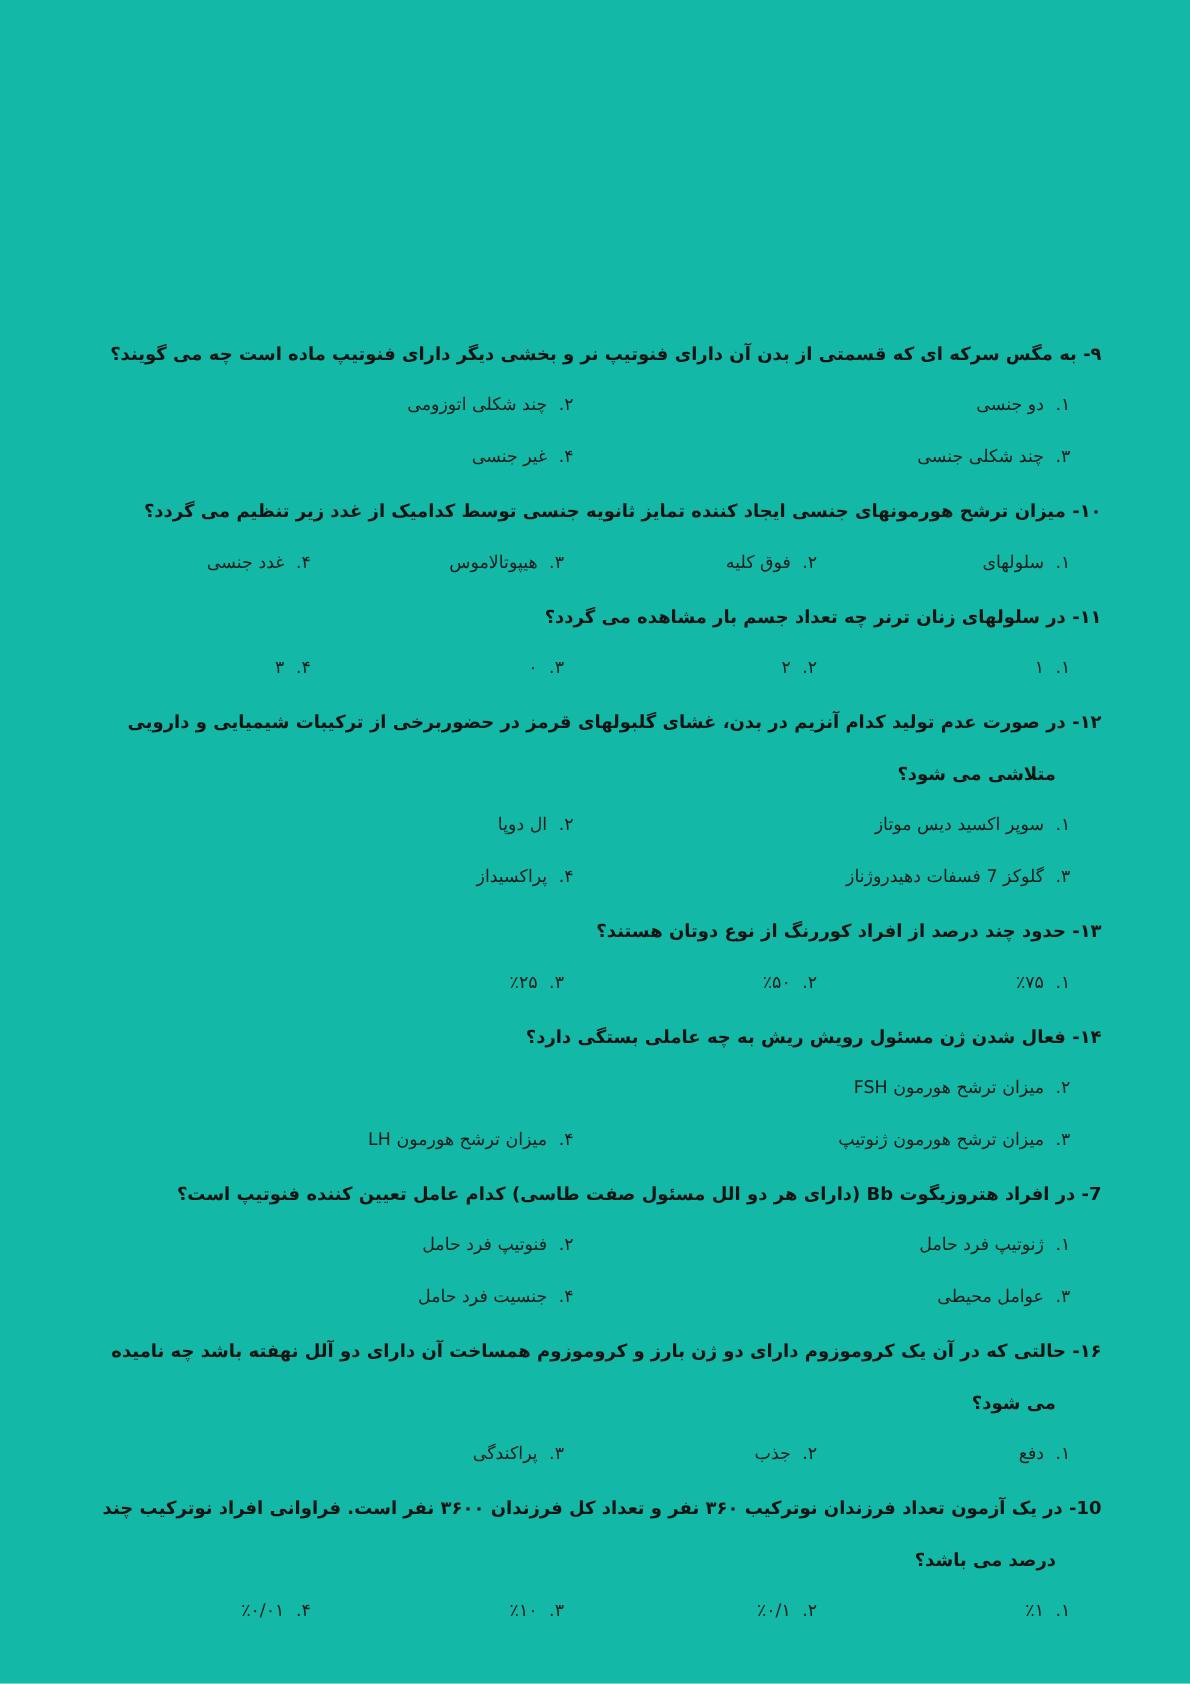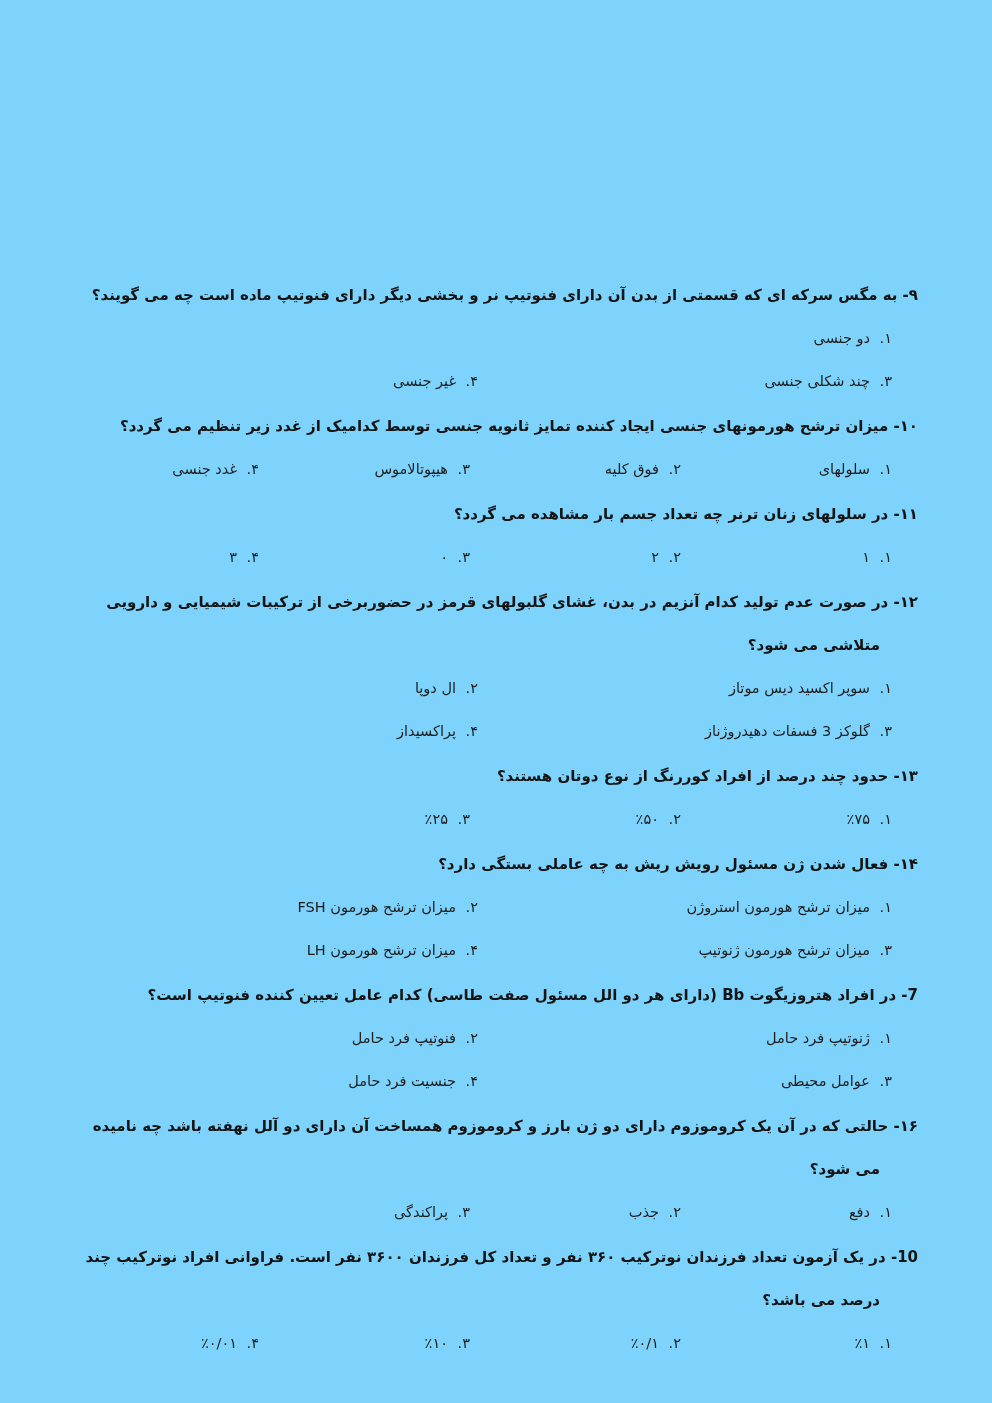--- a/index.html
+++ b/index.html
@@ -5,21 +5,21 @@
   html, body { margin: 0; padding: 0; }
   body {
     width: 992px; height: 1403px;
     background: #ffffff;
     position: relative;
     overflow: hidden;
     font-family: "DejaVu Sans", "Liberation Sans", sans-serif;
     color: #171717;
     -webkit-font-smoothing: antialiased;
   }
-  .page { position: absolute; inset: 0; background: #7dd3fc; }
+  .page { position: absolute; inset: 0; background: #14b8a6; }
   .content {
     position: absolute;
     top: 274px; right: 74px; width: 844px;
     direction: rtl;
     text-align: right;
   }
   .q-block { margin-bottom: 2px; }
   .q-head {
     margin: 0;
     font-size: 15px;
@@ -48,20 +48,21 @@
 </style>
 </head>
 <body>
 
 <main class="page">
   <section class="content">
       <div class="q-block">
         <p class="q-head"><span class="q-num">۹-</span> <span class="q-text">به مگس سرکه ای که قسمتی از بدن آن دارای فنوتیپ نر و بخشی دیگر دارای فنوتیپ ماده است چه می گویند؟</span></p>
         <div class="opt-row grid2">
           <div class="opt"><span class="o-num">۱.</span> <span class="o-label">دو جنسی</span></div>
+          <div class="opt"><span class="o-num">۲.</span> <span class="o-label">چند شکلی اتوزومی</span></div>
         </div>
         <div class="opt-row grid2">
           <div class="opt"><span class="o-num">۳.</span> <span class="o-label">چند شکلی جنسی</span></div>
           <div class="opt"><span class="o-num">۴.</span> <span class="o-label">غیر جنسی</span></div>
         </div>
       </div>
       <div class="q-block">
         <p class="q-head"><span class="q-num">۱۰-</span> <span class="q-text">میزان ترشح هورمونهای جنسی ایجاد کننده تمایز ثانویه جنسی توسط کدامیک از غدد زیر تنظیم می گردد؟</span></p>
         <div class="opt-row grid4">
           <div class="opt"><span class="o-num">۱.</span> <span class="o-label">سلولهای</span></div>
@@ -79,36 +80,35 @@
           <div class="opt"><span class="o-num">۴.</span> <span class="o-label">۳</span></div>
         </div>
       </div>
       <div class="q-block">
         <p class="q-head"><span class="q-num">۱۲-</span> <span class="q-text">در صورت عدم تولید کدام آنزیم در بدن، غشای گلبولهای قرمز در حضوربرخی از ترکیبات شیمیایی و دارویی متلاشی می شود؟</span></p>
         <div class="opt-row grid2">
           <div class="opt"><span class="o-num">۱.</span> <span class="o-label">سوپر اکسید دیس موتاز</span></div>
           <div class="opt"><span class="o-num">۲.</span> <span class="o-label">ال دوپا</span></div>
         </div>
         <div class="opt-row grid2">
-          <div class="opt"><span class="o-num">۳.</span> <span class="o-label">گلوکز 3 فسفات دهیدروژناز</span></div>
+          <div class="opt"><span class="o-num">۳.</span> <span class="o-label">گلوکز 7 فسفات دهیدروژناز</span></div>
           <div class="opt"><span class="o-num">۴.</span> <span class="o-label">پراکسیداز</span></div>
         </div>
       </div>
       <div class="q-block">
         <p class="q-head"><span class="q-num">۱۳-</span> <span class="q-text">حدود چند درصد از افراد کوررنگ از نوع دوتان هستند؟</span></p>
         <div class="opt-row grid4">
           <div class="opt"><span class="o-num">۱.</span> <span class="o-label">٪۷۵</span></div>
           <div class="opt"><span class="o-num">۲.</span> <span class="o-label">٪۵۰</span></div>
           <div class="opt"><span class="o-num">۳.</span> <span class="o-label">٪۲۵</span></div>
         </div>
       </div>
       <div class="q-block">
         <p class="q-head"><span class="q-num">۱۴-</span> <span class="q-text">فعال شدن ژن مسئول رویش ریش به چه عاملی بستگی دارد؟</span></p>
         <div class="opt-row grid2">
-          <div class="opt"><span class="o-num">۱.</span> <span class="o-label">میزان ترشح هورمون استروژن</span></div>
           <div class="opt"><span class="o-num">۲.</span> <span class="o-label">میزان ترشح هورمون FSH</span></div>
         </div>
         <div class="opt-row grid2">
           <div class="opt"><span class="o-num">۳.</span> <span class="o-label">میزان ترشح هورمون ژنوتیپ</span></div>
           <div class="opt"><span class="o-num">۴.</span> <span class="o-label">میزان ترشح هورمون LH</span></div>
         </div>
       </div>
       <div class="q-block">
         <p class="q-head"><span class="q-num">7-</span> <span class="q-text">در افراد هتروزیگوت Bb (دارای هر دو الل مسئول صفت طاسی) کدام عامل تعیین کننده فنوتیپ است؟</span></p>
         <div class="opt-row grid2">

